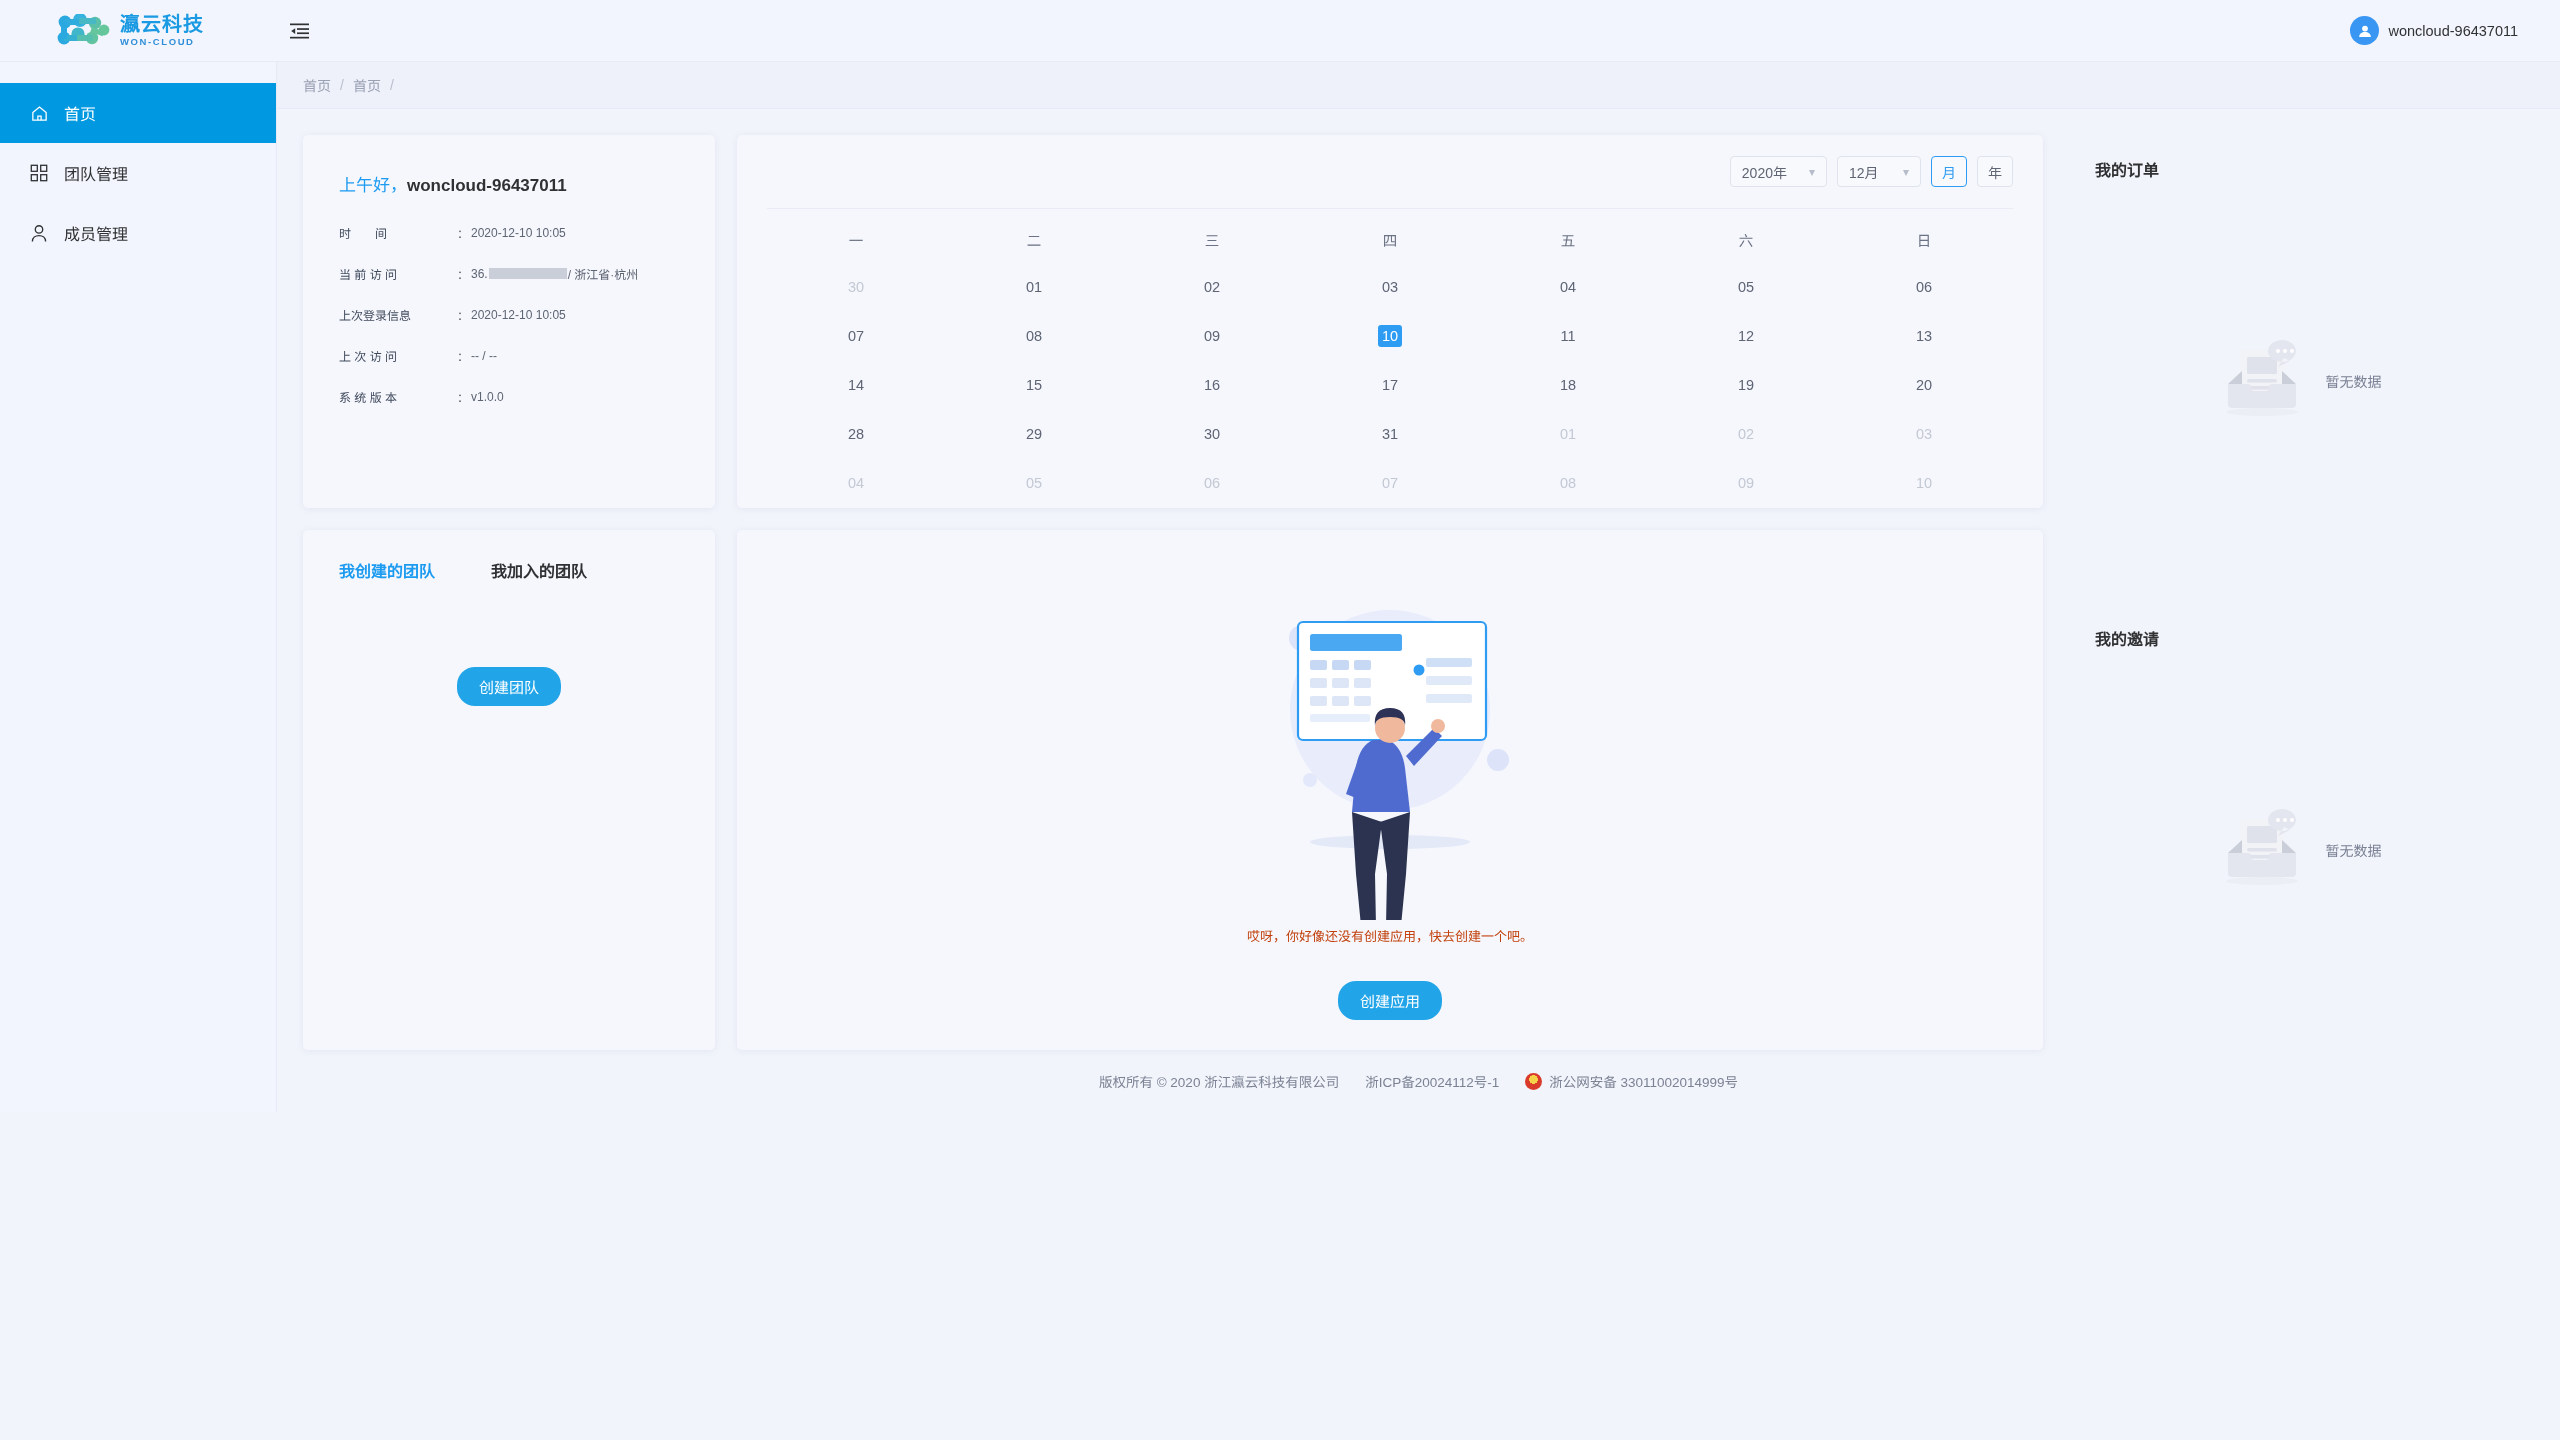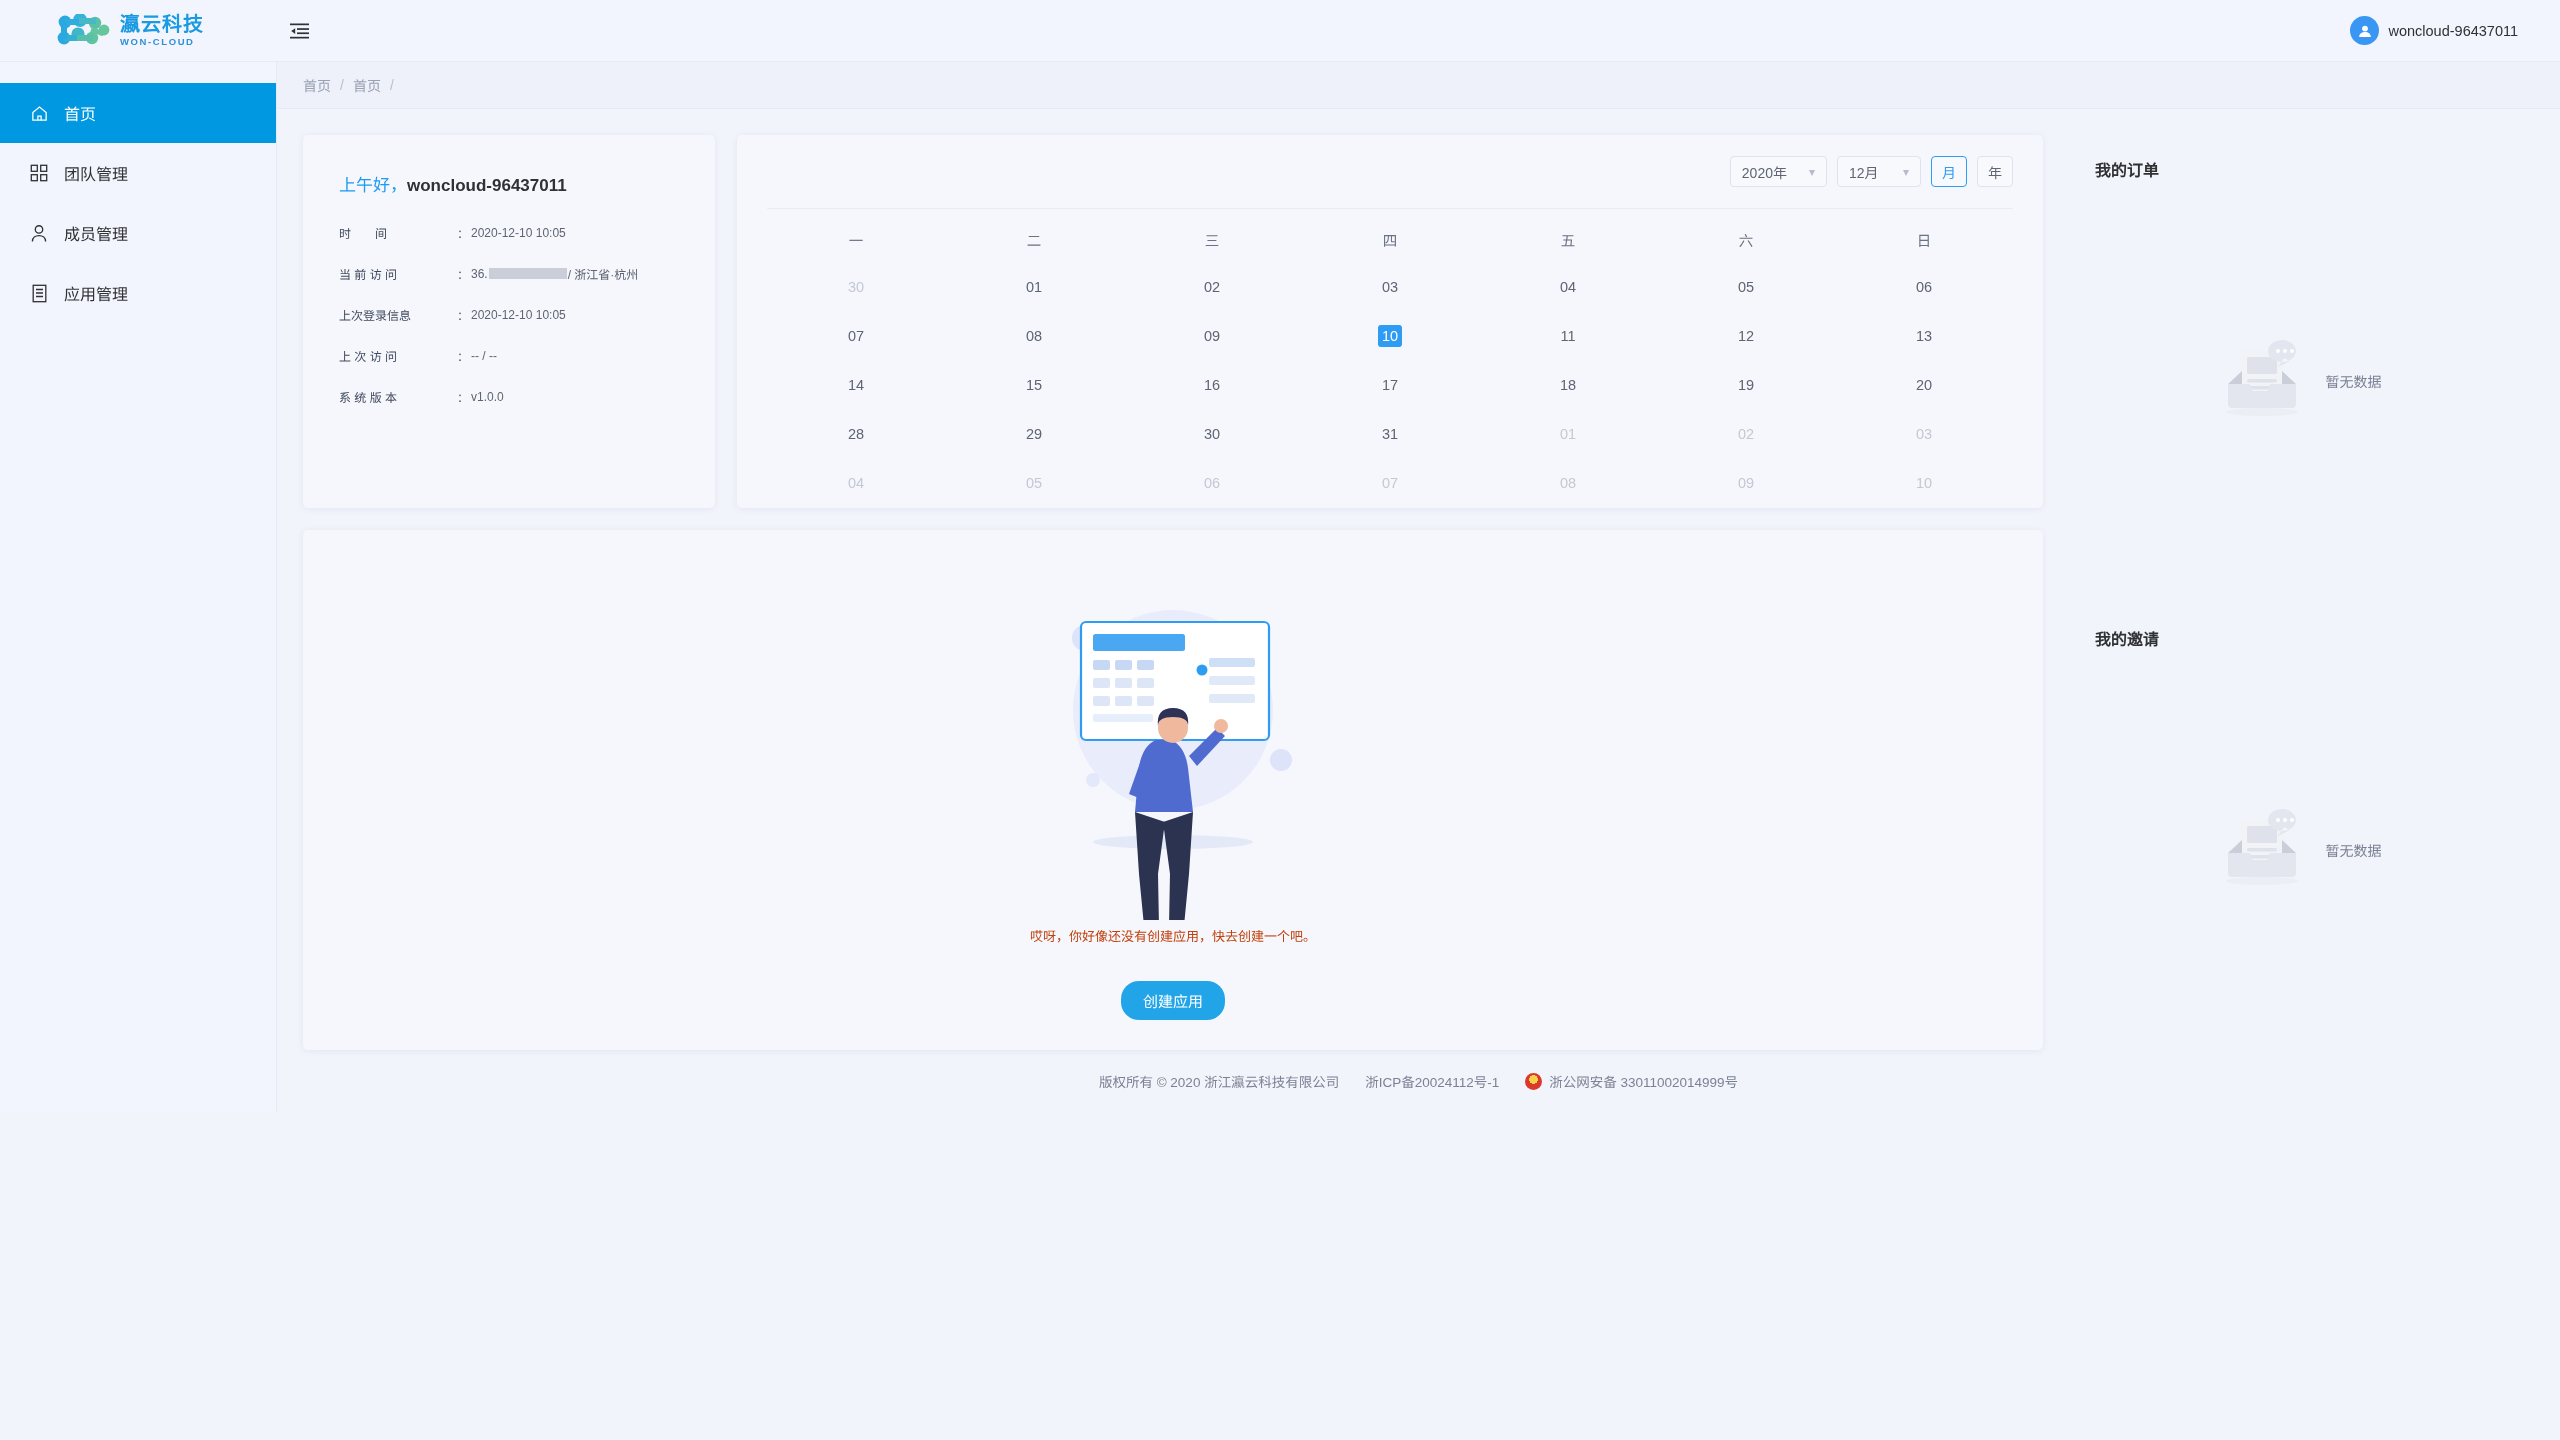--- a/index.html
+++ b/index.html
@@ -225,29 +225,20 @@
       <div class="nav-item">
         <span class="nav-icon">
           <svg width="18" height="19" viewBox="0 0 18 19" fill="none" stroke="currentColor" stroke-width="1.35">
             <circle cx="9" cy="5.4" r="3.7"></circle>
               <path d="M2.4 17.6c0-4 3-6 6.6-6s6.6 2 6.6 6"></path>
           </svg>
         </span>
         <span>成员管理</span>
       </div>
 
-      <div class="nav-item">
-        <span class="nav-icon">
-          <svg width="17" height="19" viewBox="0 0 17 19" fill="none" stroke="currentColor" stroke-width="1.3">
-            <rect x="2.2" y="1.3" width="12.6" height="16.4"></rect>
-            <path d="M5 5.5h7M5 9h7M5 12.5h7"></path>
-          </svg>
-        </span>
-        <span>应用管理</span>
-      </div>
 
     </nav>
 
     <section class="content">
 
       <div class="crumbbar">
         <span class="crumb">首页</span>
         <span class="crumb-sep">/</span>
         <span class="crumb">首页</span>
         <span class="crumb-sep">/</span>
@@ -372,20 +363,29 @@
                   <div class="cal-cell muted"><span class="pill">08</span></div>
                   <div class="cal-cell muted"><span class="pill">09</span></div>
                   <div class="cal-cell muted"><span class="pill">10</span></div>
                 </div>
               </div>
             </div>
           </div>
 
           <div class="row-bottom">
 
+            <div class="card teams">
+              <div class="tabs">
+                <div class="tab active">我创建的团队</div>
+                <div class="tab">我加入的团队</div>
+              </div>
+              <div class="teams-body">
+                <button class="btn-pill">创建团队</button>
+              </div>
+            </div>
 
             <div class="card apps">
               <div class="apps-illus">
                 <svg width="300" height="360" viewBox="0 0 300 360">
                   <circle cx="150" cy="150" r="100" fill="#e8ecfb"></circle>
                   <circle cx="62" cy="78" r="13" fill="#dde3f8"></circle>
                   <circle cx="258" cy="200" r="11" fill="#dde3f8"></circle>
                   <circle cx="70" cy="220" r="7" fill="#e3e8fa"></circle>
                   <rect x="58" y="62" width="188" height="118" rx="5" fill="#ffffff" stroke="#2f9cf4" stroke-width="2.2"></rect>
                   <rect x="70" y="74" width="92" height="17" rx="2.5" fill="#4aa7f2"></rect>

